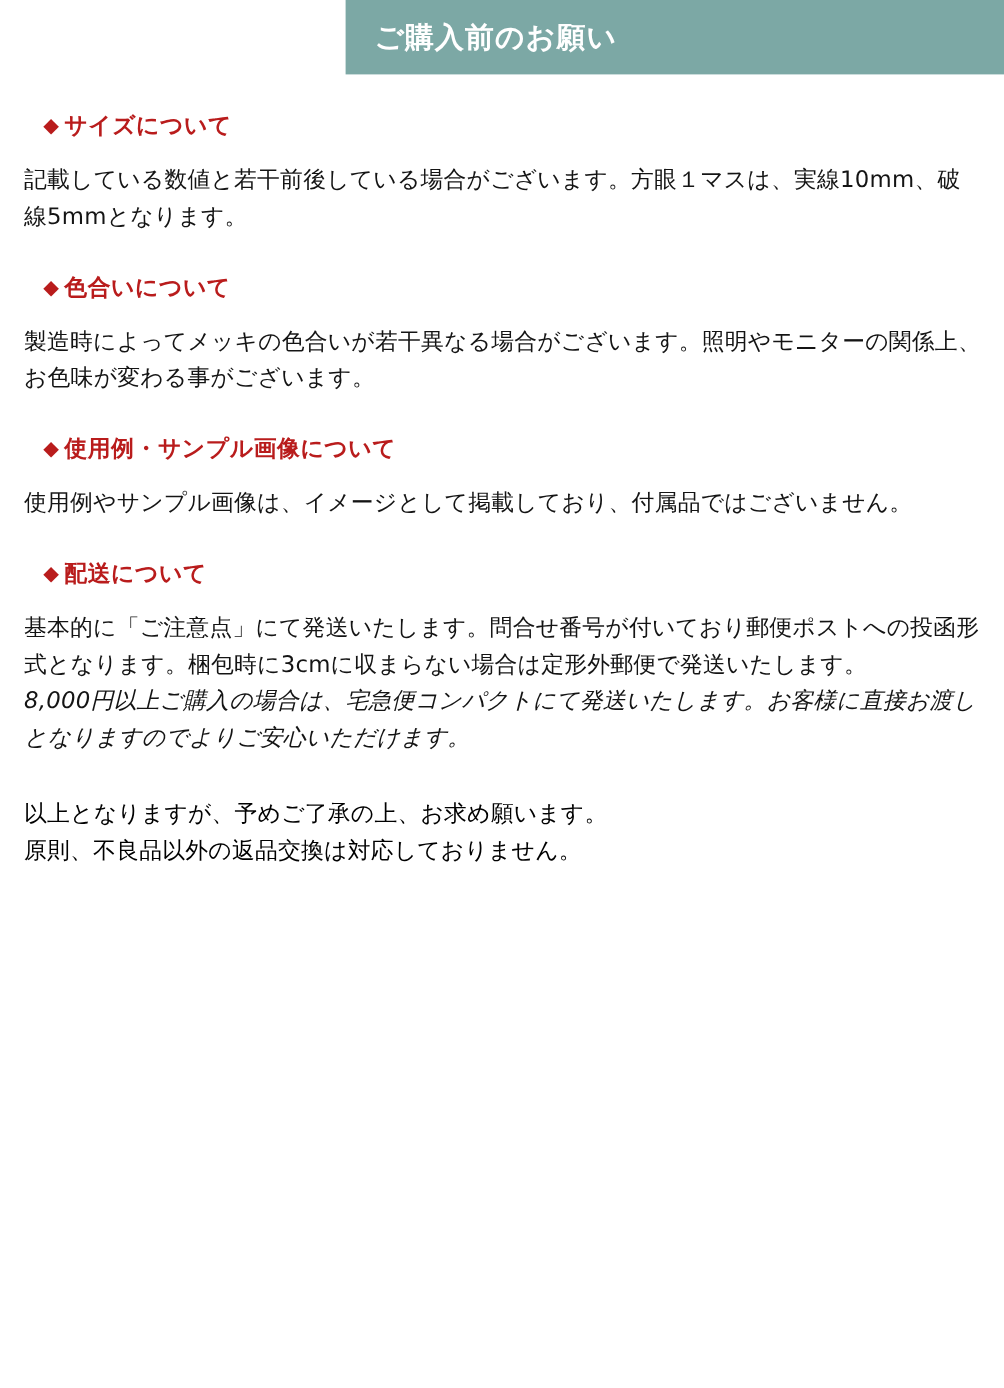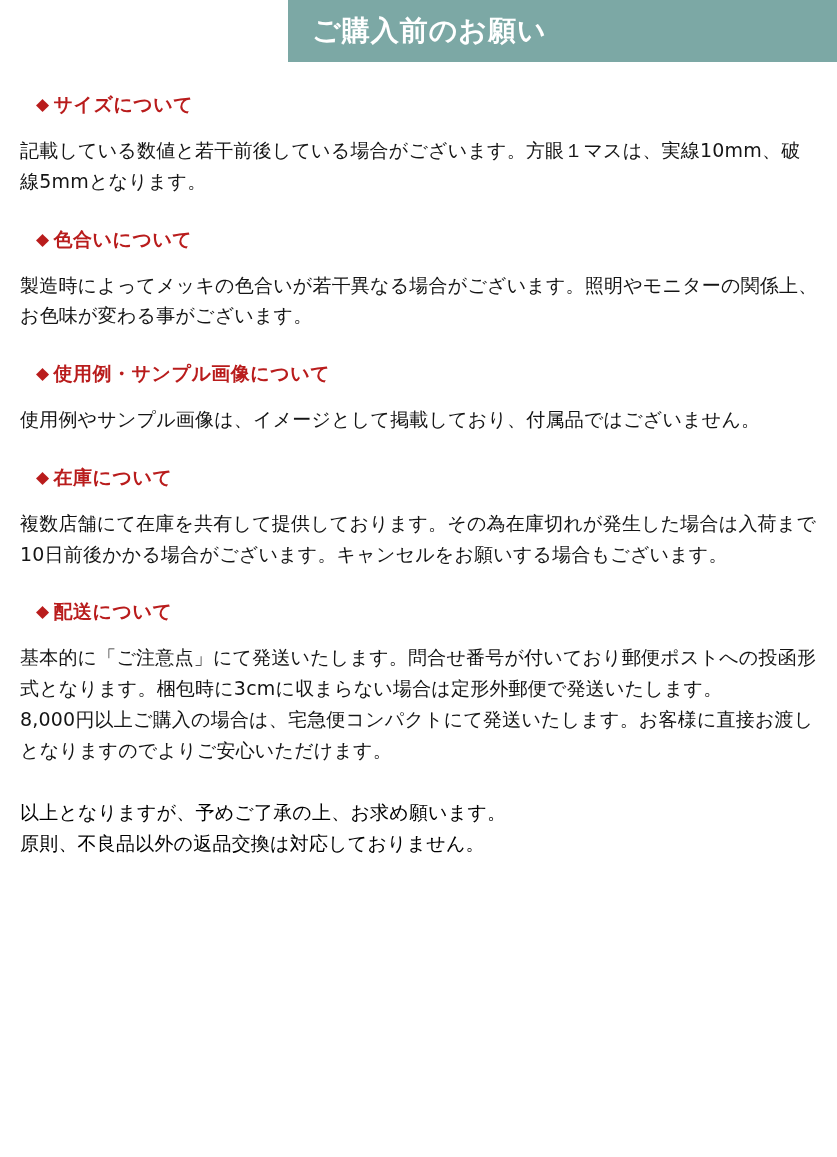--- a/index.html
+++ b/index.html
@@ -33,21 +33,21 @@
     top: 0;
     height: 62px;
     background: #7ca8a5;
   }
   .header-title {
     position: absolute;
     left: 312px;
     top: 0;
     height: 62px;
     line-height: 62px;
-    font-size: 28px;
+    font-size: 24px;
     font-weight: bold;
     color: #ffffff;
     letter-spacing: 1px;
     white-space: nowrap;
   }
   .content {
     padding: 0 18px 0 18px;
   }
   .section {
     margin: 0;
@@ -70,20 +70,21 @@
     line-height: 1.62;
     color: #141414;
     margin: 17px 0 0 2px;
     letter-spacing: 0.2px;
   }
   .section-body p {
     margin: 0;
   }
   .section-body p + p {
     margin-top: 0;
+    font-style: italic;
   }
   .closing {
     font-size: 19px;
     line-height: 1.62;
     color: #000000;
     margin: 32px 0 0 2px;
     letter-spacing: 0.2px;
   }
   .closing p {
     margin: 0;
@@ -124,28 +125,20 @@
         <span class="diamond">◆</span><span>使用例・サンプル画像について</span>
       </div>
       <div class="section-body">
         <p>使用例やサンプル画像は、イメージとして掲載しており、付属品ではございません。</p>
       </div>
     </div>
 
     <div class="section">
     </div>
 
-    <div class="section">
-      <div class="section-heading">
-        <span class="diamond">◆</span><span>在庫について</span>
-      </div>
-      <div class="section-body">
-        <p>複数店舗にて在庫を共有して提供しております。その為在庫切れが発生した場合は入荷まで10日前後かかる場合がございます。キャンセルをお願いする場合もございます。</p>
-      </div>
-    </div>
 
     <div class="section">
       <div class="section-heading">
         <span class="diamond">◆</span><span>配送について</span>
       </div>
       <div class="section-body">
         <p>基本的に「ご注意点」にて発送いたします。問合せ番号が付いており郵便ポストへの投函形式となります。梱包時に3cmに収まらない場合は定形外郵便で発送いたします。</p>
         <p>8,000円以上ご購入の場合は、宅急便コンパクトにて発送いたします。お客様に直接お渡しとなりますのでよりご安心いただけます。</p>
       </div>
     </div>

